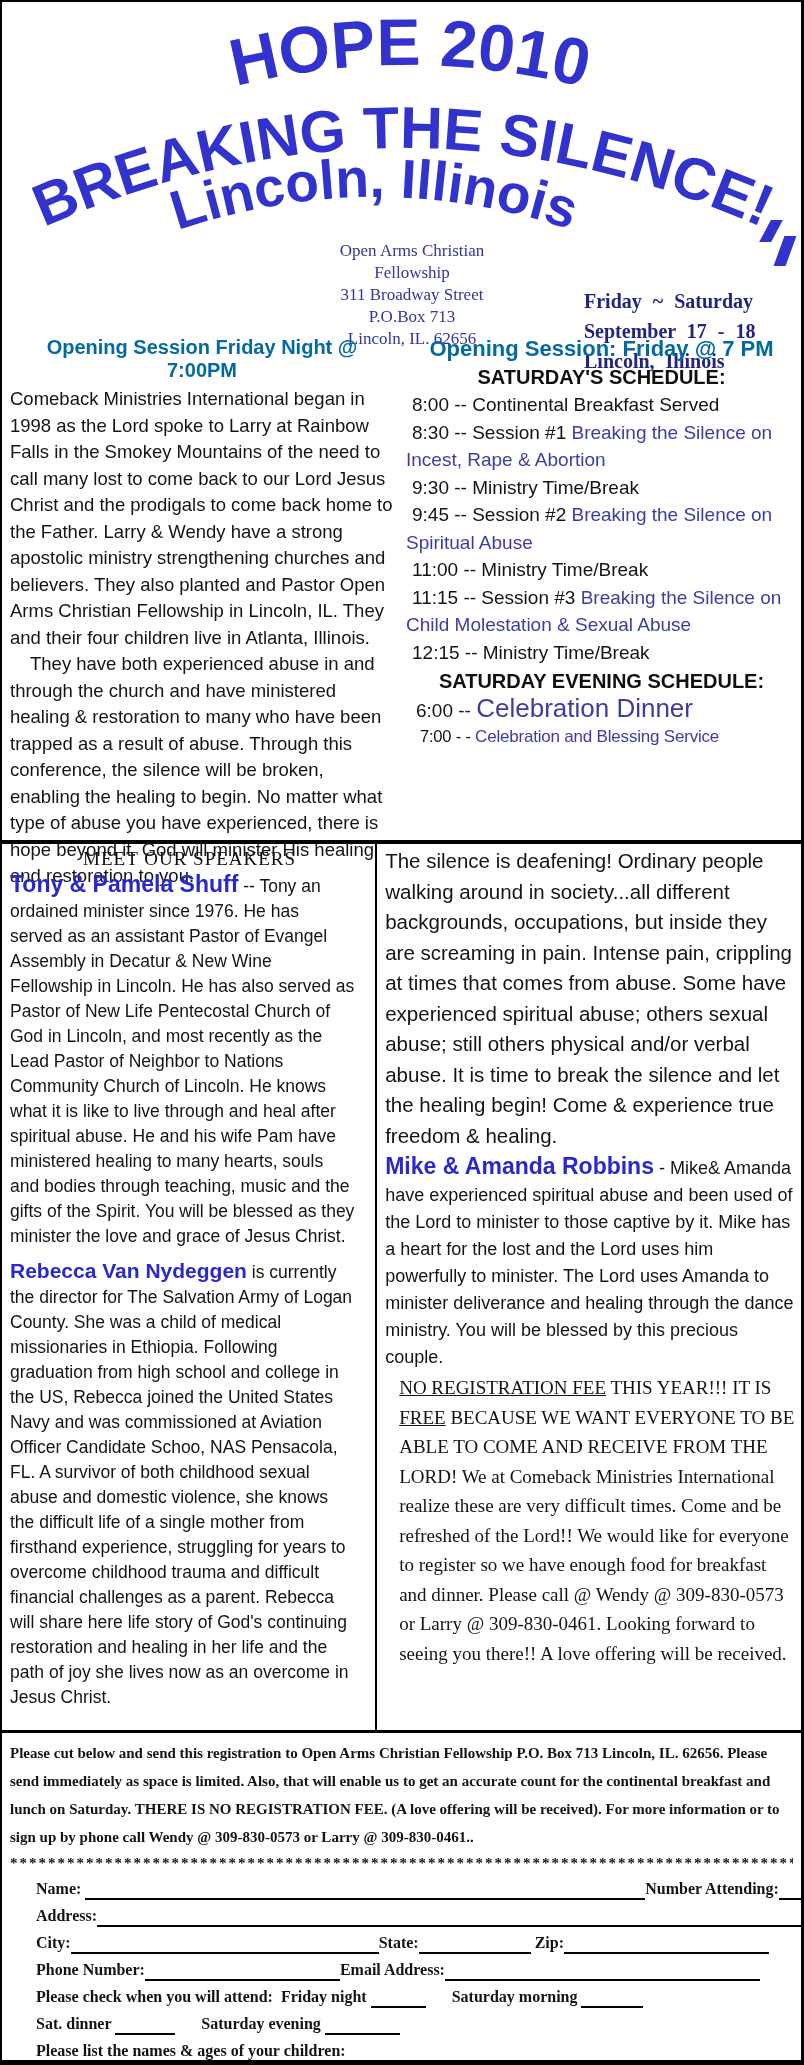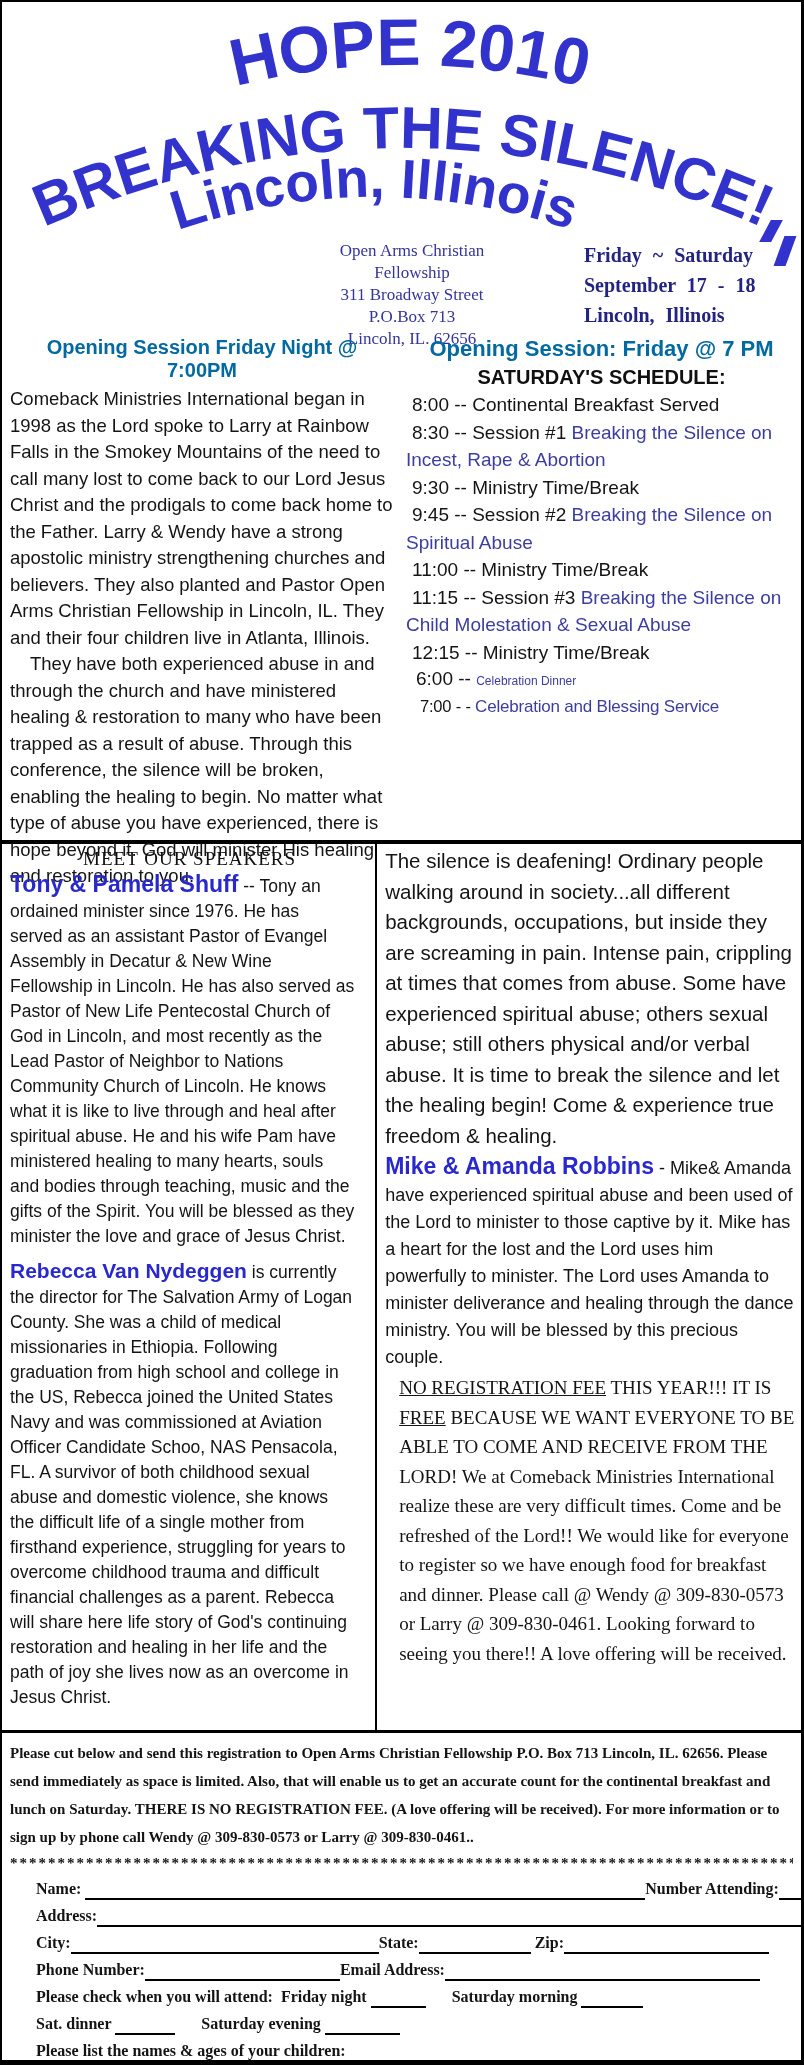--- a/index.html
+++ b/index.html
@@ -14,21 +14,21 @@
   .arc3{font-size:55px;}
   .corner-art{position:absolute;top:218px;right:4px;width:34px;height:52px;}
   .corner-art i{position:absolute;background:#3232cc;display:block;}
   .corner-art .b1{width:12px;height:22px;left:2px;top:0;transform:skewX(-28deg);}
   .corner-art .b2{width:12px;height:30px;left:16px;top:16px;transform:skewX(-20deg);}
   
   .info-row{height:92px;display:flex;align-items:flex-start;}
   .org-block{margin-left:300px;width:220px;text-align:center;
              font-family:"Liberation Serif",serif;font-size:17px;line-height:22px;color:#34349a;}
   .date-block{margin-left:62px;font-family:"Liberation Serif",serif;font-weight:bold;
-              font-size:20px;line-height:30px;color:#232382;word-spacing:6px;}
+              font-size:20px;line-height:30px;color:#232382;word-spacing:6px;margin-top:46px;}
   
   .cols{display:flex;}
   .cols.top{height:508px;}
   .cols.bottom{height:886px;}
   .col{box-sizing:border-box;}
   .cols.top .left{width:398px;padding:2px 6px 0 8px;}
   .cols.top .right{width:401px;padding:2px 4px 0 6px;}
   .cols.bottom .left{width:396px;padding:2px 6px 0 8px;}
   .cols.bottom .right{width:452px;border-left:2px solid #000;padding:2px 4px 0 8px;}
   .hdiv{height:4px;background:#000;}
@@ -36,21 +36,21 @@
   
   .blue-head{margin:2px 0 4px 0;text-align:center;color:#0369a1;font-size:20px;font-weight:bold;}
   .blue-head.big{font-size:22px;margin-bottom:2px;}
   .body-par{margin:0;font-size:18.5px;line-height:26.5px;}
   .body-par.indent{text-indent:20px;}
   
   .black-head{margin:4px 0 2px 0;text-align:center;font-size:20px;font-weight:bold;color:#101010;}
   .sched{margin:0;font-size:19px;line-height:27.5px;text-indent:6px;}
   .sched .blue, .ev .blue{color:#3d3da0;}
   .ev{margin:0;font-size:19px;line-height:26px;text-indent:10px;}
-  .ev .blue{font-size:12px;}
+  .ev .blue{font-size:26px;}
   .ev.ev2{font-size:16.5px;letter-spacing:-0.2px;text-indent:14px;line-height:24px;}
   .ev.ev2 .blue{font-size:17px;}
   
   .serif-head{margin:2px 0 2px 0;text-align:center;font-family:"Liberation Serif",serif;
               font-weight:normal;font-size:19px;letter-spacing:1px;color:#101010;}
   .bio{margin:0 14px 9px 0;font-size:17.5px;line-height:25px;}
   .bio .name{color:#2828cc;font-weight:bold;font-size:23px;}
   .bio .name.n2{font-size:21px;}
   
   .essay{margin:0;font-size:20.5px;line-height:30.5px;}
@@ -121,20 +121,21 @@
     <div class="col right">
       <h3 class="blue-head big">Opening Session:  Friday @ 7 PM</h3>
       <h4 class="black-head">SATURDAY'S SCHEDULE:</h4>
       <p class="sched"><span>8:00  -- Continental Breakfast Served</span><span class="blue"></span></p>
       <p class="sched"><span>8:30  -- Session #1 </span><span class="blue">Breaking the Silence on Incest, Rape &amp; Abortion</span></p>
       <p class="sched"><span>9:30  --  Ministry Time/Break</span><span class="blue"></span></p>
       <p class="sched"><span>9:45  -- Session #2 </span><span class="blue">Breaking the Silence on Spiritual Abuse</span></p>
       <p class="sched"><span>11:00  -- Ministry Time/Break</span><span class="blue"></span></p>
       <p class="sched"><span>11:15  --  Session #3 </span><span class="blue">Breaking the Silence on Child Molestation &amp; Sexual Abuse</span></p>
       <p class="sched"><span>12:15  -- Ministry Time/Break</span><span class="blue"></span></p>
+      <h4 class="black-head">SATURDAY EVENING SCHEDULE:</h4>
       <p class="ev"><span>6:00   -- </span><span class="blue">Celebration Dinner</span></p>
       <p class="ev ev2"><span>7:00 - - </span><span class="blue">Celebration and Blessing Service</span></p>
     </div>
   </div>
 
   <div class="hdiv"></div>
 
   <div class="cols bottom">
     <div class="col left">
       <h4 class="serif-head">MEET OUR SPEAKERS</h4>

